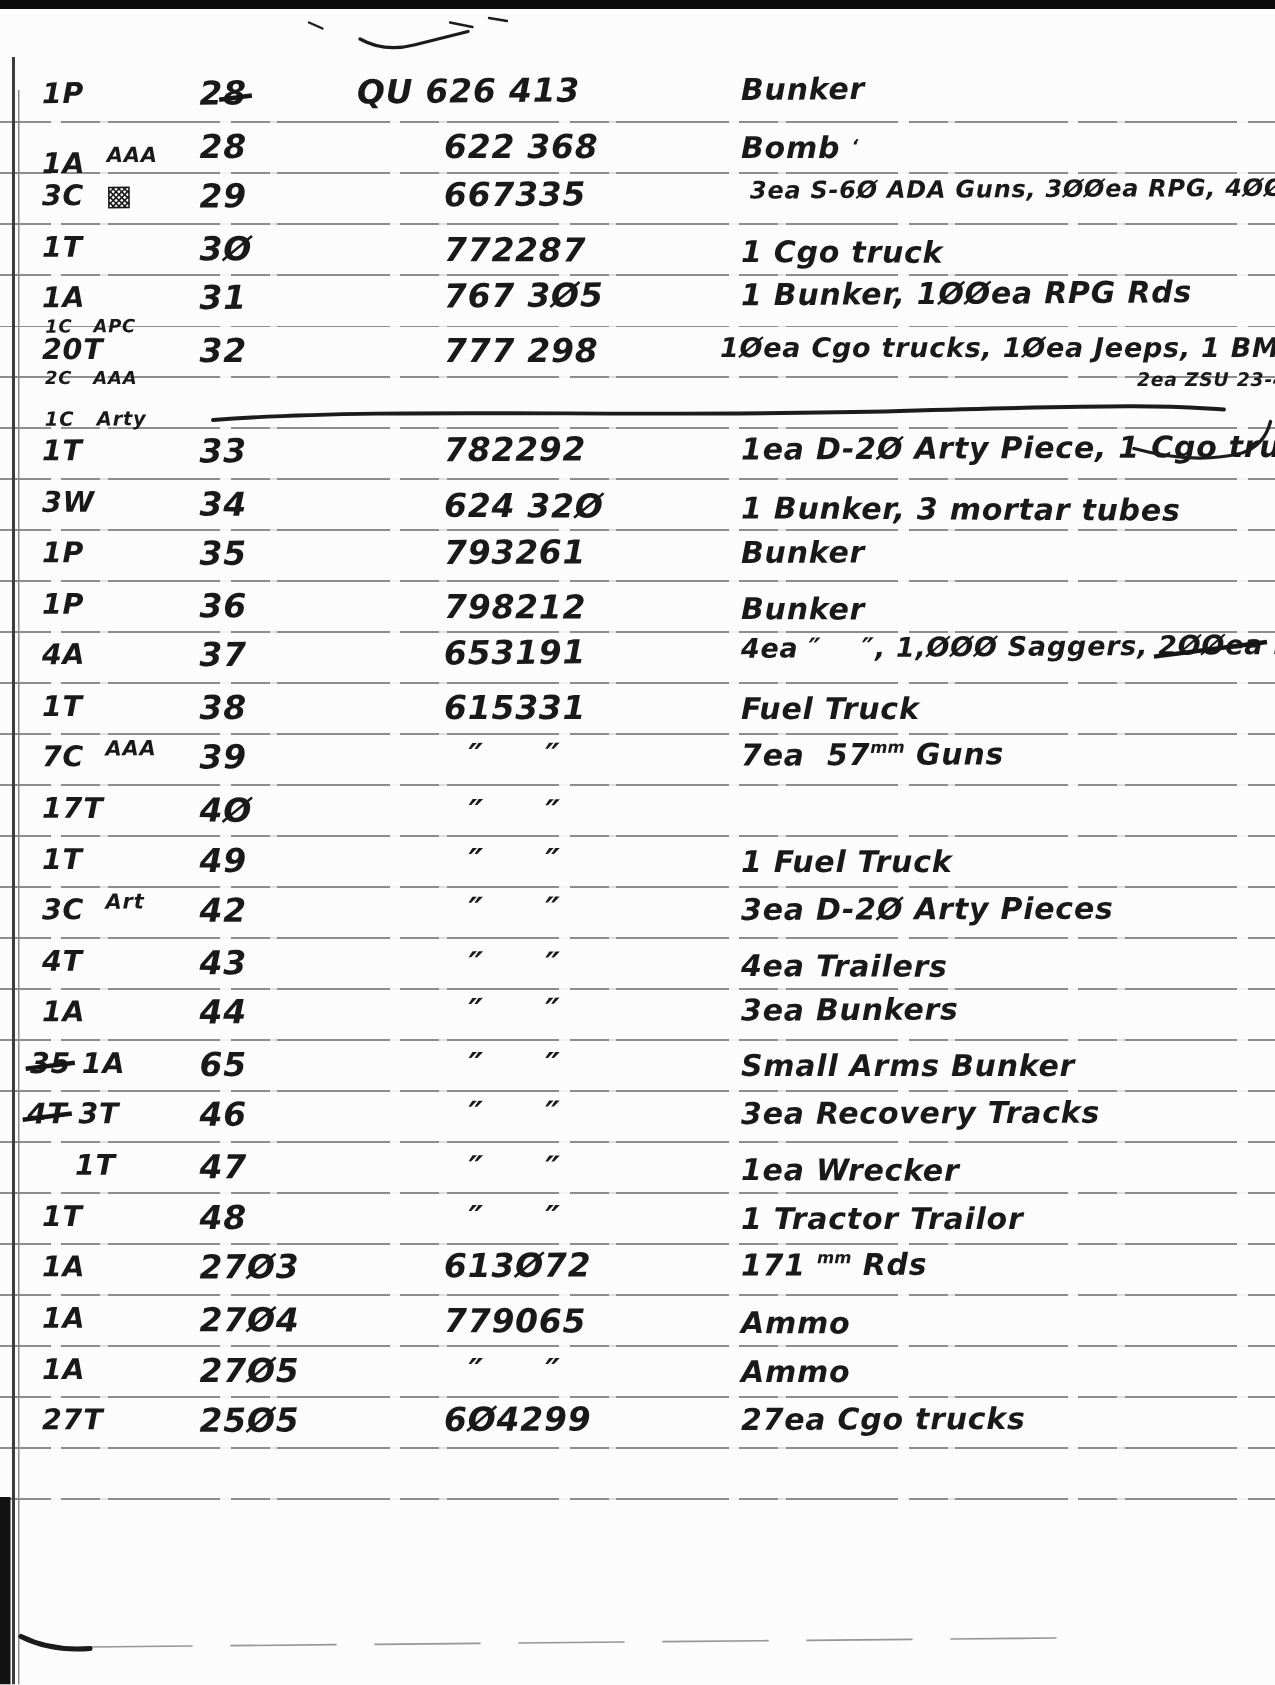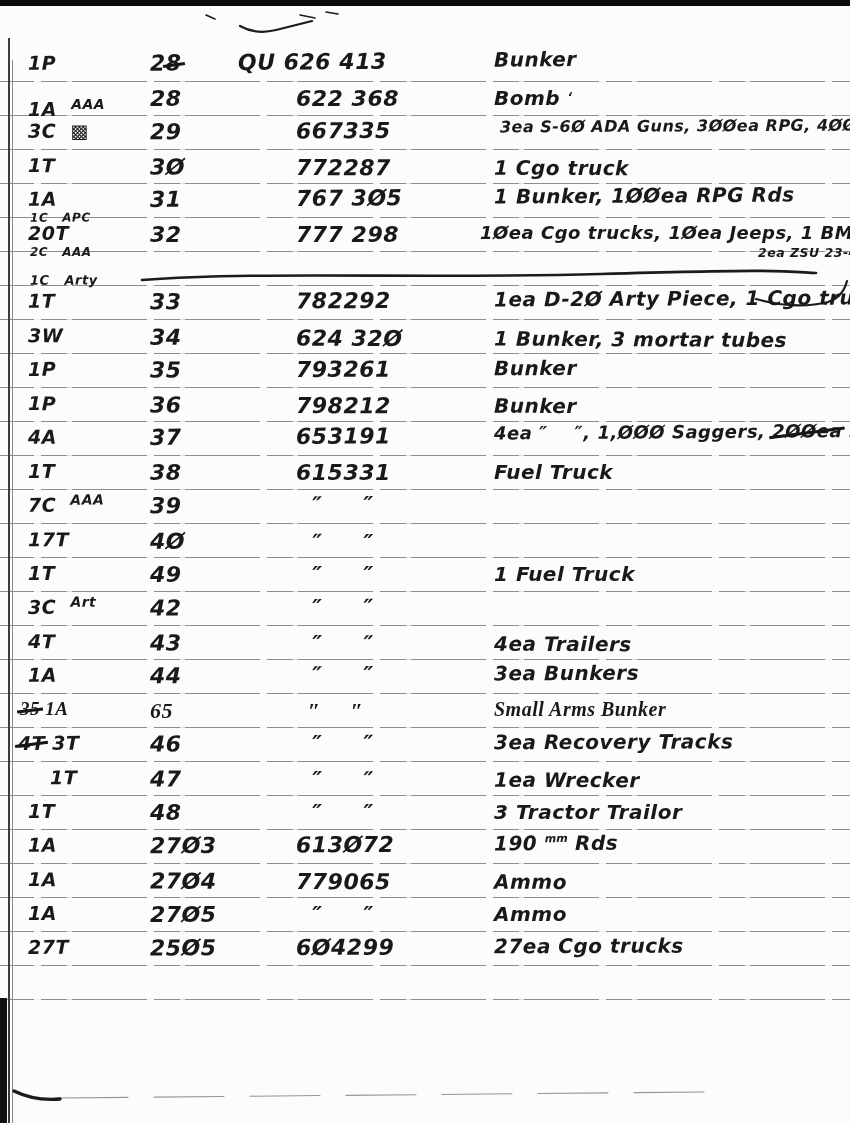--- a/index.html
+++ b/index.html
@@ -26,21 +26,21 @@
   .leftline2{position:absolute;top:60px;bottom:0;left:12px;width:1px;background:#8a8a8a;}
   .leftblob{position:absolute;left:0;width:7px;top:998px;bottom:0;background:#121212;}
 
   .rows{position:absolute;inset:0;}
   .row{position:absolute;left:0;width:100%;height:34px;transform-origin:0 50%;}
   .cell{
     position:absolute;top:0;white-space:pre;
     color:#191919;font-style:italic;font-weight:600;letter-spacing:.5px;
   }
   .code{left:28px;font-size:19px;}
-  .num{left:150px;font-size:22px;}
+  .num{left:133px;font-size:22px;}
   .coord{left:296px;font-size:22px;}
   .desc{left:494px;font-size:20px;}
   .code-sub{position:absolute;left:2px;top:23px;font-size:12px;white-space:pre;font-weight:700;}
   .code-above{position:absolute;left:2px;top:-17px;font-size:13px;white-space:pre;font-weight:700;}
   .desc-extra{
     position:absolute;left:278px;top:24px;width:82px;
     font-size:12.5px;line-height:1.15;text-align:right;font-weight:700;
   }
   .sup{font-size:11px;position:relative;top:-8px;letter-spacing:0;}
   .small{font-size:12px;position:relative;top:-4px;}
@@ -133,50 +133,52 @@
       <div class="row" style="top: 460px;">
         <div class="cell code"><span>1T</span></div>
         <div class="cell num"><span>3</span><span class="bold">8</span></div>
         <div class="cell coord"><span>615331</span></div>
         <div class="cell desc"><span>Fuel Truck</span></div>
       </div>
       <div class="row" style="top: 494px; transform: rotate(-0.3deg);">
         <div class="cell code"><span>7C  </span><span class="raise bold">AAA</span></div>
         <div class="cell num"><span>39</span></div>
         <div class="cell coord"><span>  ″     ″</span></div>
+        <div class="cell desc"><span>7ea  57</span><span class="sup">mm</span><span> Guns</span></div>
       </div>
       <div class="row" style="top: 528px; transform: rotate(0.3deg);">
         <div class="cell code"><span>17T</span></div>
         <div class="cell num"><span>4Ø</span></div>
         <div class="cell coord"><span>  ″     ″</span></div>
       </div>
       <div class="row" style="top: 562px;">
         <div class="cell code"><span>1T</span></div>
         <div class="cell num"><span>49</span></div>
         <div class="cell coord"><span>  ″     ″</span></div>
         <div class="cell desc"><span>1 Fuel Truck</span></div>
       </div>
       <div class="row" style="top: 596px; transform: rotate(-0.2deg);">
         <div class="cell code"><span>3C  </span><span class="raise bold">Art</span></div>
         <div class="cell num"><span>42</span></div>
         <div class="cell coord"><span>  ″     ″</span></div>
+        <div class="cell desc"><span>3ea D-2Ø Arty Pieces</span></div>
       </div>
       <div class="row" style="top: 630px; transform: rotate(0.2deg);">
         <div class="cell code"><span>4T</span></div>
         <div class="cell num"><span>43</span></div>
         <div class="cell coord"><span>  ″     ″</span></div>
         <div class="cell desc"><span>4ea Trailers</span></div>
       </div>
       <div class="row" style="top: 664px; transform: rotate(-0.3deg);">
         <div class="cell code"><span>1</span><span class="bold">A</span></div>
         <div class="cell num"><span>44</span></div>
         <div class="cell coord"><span>  ″     ″</span></div>
         <div class="cell desc"><span>3ea Bunkers</span></div>
       </div>
-      <div class="row" style="top: 698px; font-family: Liberation Serif, serif;">
+      <div class="row" style="top: 698px;">
         <div class="cell code" style="left: 20px;"><span class="strike bold">35</span><span> 1A</span></div>
         <div class="cell num"><span>65</span></div>
         <div class="cell coord"><span>  ″     ″</span></div>
         <div class="cell desc"><span>Small Arms Bunker</span></div>
       </div>
       <div class="row" style="top: 732px; transform: rotate(-0.2deg);">
         <div class="cell code" style="left: 18px;"><span class="strike bold">4T</span><span> 3T</span></div>
         <div class="cell num"><span>46</span></div>
         <div class="cell coord"><span>  ″     ″</span></div>
         <div class="cell desc"><span>3ea Recovery Tracks</span></div>
@@ -184,27 +186,27 @@
       <div class="row" style="top: 766px; transform: rotate(0.2deg);">
         <div class="cell code" style="left: 50px;"><span>1T</span></div>
         <div class="cell num"><span>47</span></div>
         <div class="cell coord"><span>  ″     ″</span></div>
         <div class="cell desc"><span>1ea Wrecker</span></div>
       </div>
       <div class="row" style="top: 800px;">
         <div class="cell code"><span>1T</span></div>
         <div class="cell num"><span>48</span></div>
         <div class="cell coord"><span>  ″     ″</span></div>
-        <div class="cell desc"><span>3 Tractor Trailor</span></div>
+        <div class="cell desc"><span>1 Tractor Trailor</span></div>
       </div>
       <div class="row" style="top: 834px; transform: rotate(-0.3deg);">
         <div class="cell code"><span>1A</span></div>
         <div class="cell num"><span>27Ø3</span></div>
         <div class="cell coord"><span>613Ø72</span></div>
-        <div class="cell desc"><span>190 </span><span class="sup">mm</span><span> Rds</span></div>
+        <div class="cell desc"><span>171 </span><span class="sup">mm</span><span> Rds</span></div>
       </div>
       <div class="row" style="top: 868px; transform: rotate(0.2deg);">
         <div class="cell code"><span>1A</span></div>
         <div class="cell num"><span>27Ø4</span></div>
         <div class="cell coord"><span>779065</span></div>
         <div class="cell desc"><span>Ammo</span></div>
       </div>
       <div class="row" style="top: 902px;">
         <div class="cell code"><span>1A</span></div>
         <div class="cell num"><span>27Ø5</span></div>

